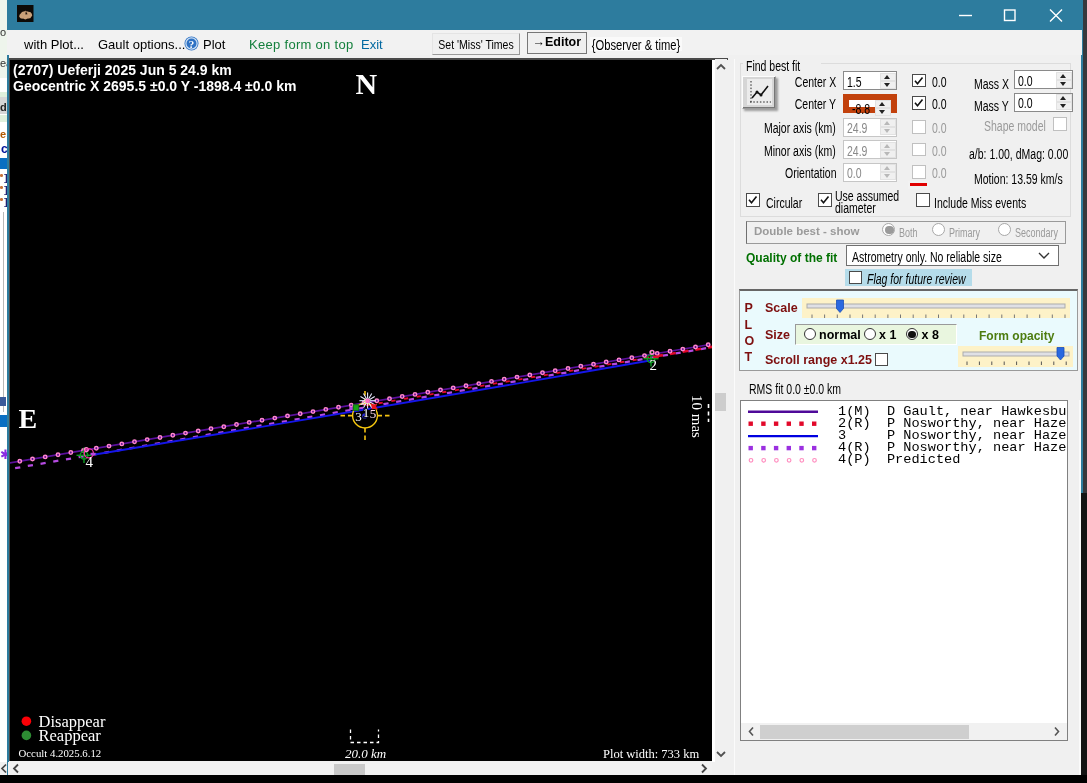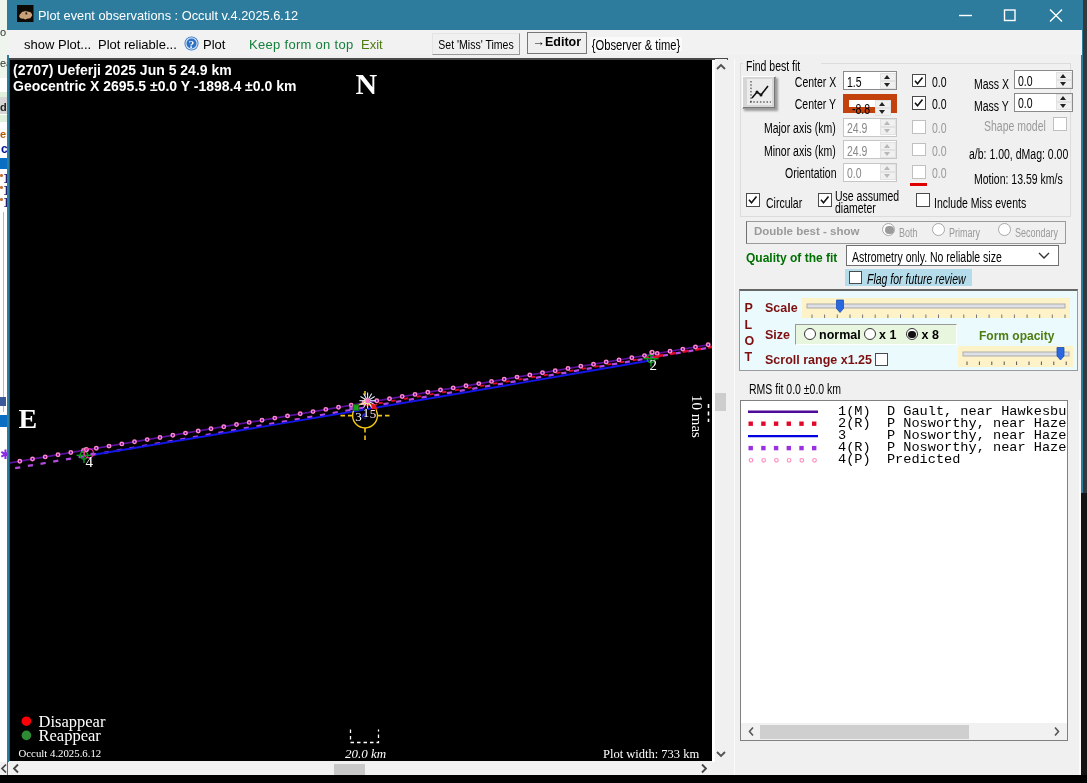--- a/index.html
+++ b/index.html
@@ -35,38 +35,37 @@
 <div style="position:absolute;left:7px;top:0px;width:1.8px;height:775px;background:#2d7c9e"></div>
 <div style="position:absolute;left:1080.5px;top:0px;width:2px;height:493px;background:#2d7c9e"></div>
 
 <div style="position:absolute;left:7px;top:0;width:1075px;height:30px;background:#2d7c9e">
   <svg width="22" height="22" style="position:absolute;left:9px;top:4px">
       <rect x="1" y="1" width="16.5" height="17" fill="#0d0a06"></rect>
   <path d="M 3.2 12.8 Q 3 10.2 5 9.2 Q 5.8 7.2 8.3 7.6 Q 9.3 6.0 10.6 7.6 Q 11.2 6.8 12 7.8 Q 14.8 7.4 15.8 9.8 Q 17 11.8 15.2 13 Q 14.2 15.4 11.8 14.6 Q 9.2 16.2 7 14.6 Q 4.4 15 3.2 12.8 Z" fill="#c9a179"></path>
 <path d="M 9.8 7.2 L 11.6 10.2 L 9.4 10.6 Z" fill="#20150c"></path>
 <path d="M 12.2 13.8 Q 13 14.6 14 14.2 L 13 15.2 Z" fill="#20150c"></path>
     </svg>
-  <div style="position:absolute;left:31px;top:7.5px;font:12.8px 'Liberation Sans';color:#fff;white-space:nowrap">Plot event observations : Occult v.4.2025.6.12</div>
   <svg width="130" height="30" style="position:absolute;left:935px;top:0">
     <line x1="17" y1="15.5" x2="30" y2="15.5" stroke="#fff" stroke-width="1.4"></line>
     <rect x="62.5" y="10" width="10.5" height="10.5" fill="none" stroke="#fff" stroke-width="1.4"></rect>
     <path d="M 108 9.5 L 120 21.5 M 120 9.5 L 108 21.5" stroke="#fff" stroke-width="1.4"></path>
   </svg>
 </div>
 <div style="position:absolute;left:7px;top:30px;width:1075px;height:25px;background:#f2f2f2"></div>
-<div style="position:absolute;left:24px;top:36.5px;font:13px 'Liberation Sans';color:#000">show Plot...</div>
-<div style="position:absolute;left:98px;top:36.5px;font:13px 'Liberation Sans';color:#000">Plot reliable...</div>
+<div style="position:absolute;left:24px;top:36.5px;font:13px 'Liberation Sans';color:#000">with Plot...</div>
+<div style="position:absolute;left:98px;top:36.5px;font:13px 'Liberation Sans';color:#000">Gault options...</div>
 <svg width="15" height="15" style="position:absolute;left:184px;top:36px">
     <circle cx="7.5" cy="7.5" r="7" fill="#2f72c4"></circle>
     <circle cx="7.5" cy="7.5" r="5.6" fill="none" stroke="#cfe2f5" stroke-width="1.2"></circle>
     <text x="7.5" y="11.5" font-family="Liberation Serif" font-size="11" font-weight="bold" fill="#fff" text-anchor="middle">?</text>
   </svg>
 <div style="position:absolute;left:203px;top:36.5px;font:13px 'Liberation Sans';color:#000">Plot</div>
 <div style="position:absolute;left:249px;top:36.5px;font:13px 'Liberation Sans';color:#15803d;letter-spacing:0.3px">Keep form on top</div>
-<div style="position:absolute;left:361px;top:36.5px;font:13px 'Liberation Sans';color:#4d7c0f">Exit</div>
+<div style="position:absolute;left:361px;top:36.5px;font:13px 'Liberation Sans';color:#0369a1">Exit</div>
 <div style="position:absolute;left:432px;top:33px;width:88px;height:21.5px;background:#f0f0f0;border:1px solid #999;border-top-color:#e4e4e4;border-left-color:#e4e4e4;box-sizing:border-box">
     <div style="position:absolute;left:50%;top:50%;transform:translate(-50%,-50%) scaleX(0.78);font:13.5px 'Liberation Sans';color:#000;white-space:nowrap">Set 'Miss' Times</div>
   </div>
 <div style="position:absolute;left:527px;top:32px;width:59.5px;height:22px;background:#efefef;border:1.5px solid #777;box-sizing:border-box;text-align:center;font:bold 12.5px 'Liberation Sans';color:#000;line-height:19px">→Editor</div>
 <div style="position:absolute;left:590px;top:36.5px;width:92px;height:14.5px;background:#fafafa">
     <div style="position:absolute;left:50%;top:0;transform:translateX(-50%) scaleX(0.8);transform-origin:50% 50%;font:14px 'Liberation Sans';color:#000;white-space:nowrap">{Observer &amp; time}</div>
   </div>
 
 <div style="position:absolute;left:8.5px;top:57.5px;width:703.5px;height:703px;background:#000;border-top:2px solid #4a4a4a;border-left:1.5px solid #4a4a4a;box-sizing:border-box"></div>
 <div style="position:absolute;left:10px;top:59px;width:702px;height:701px">

